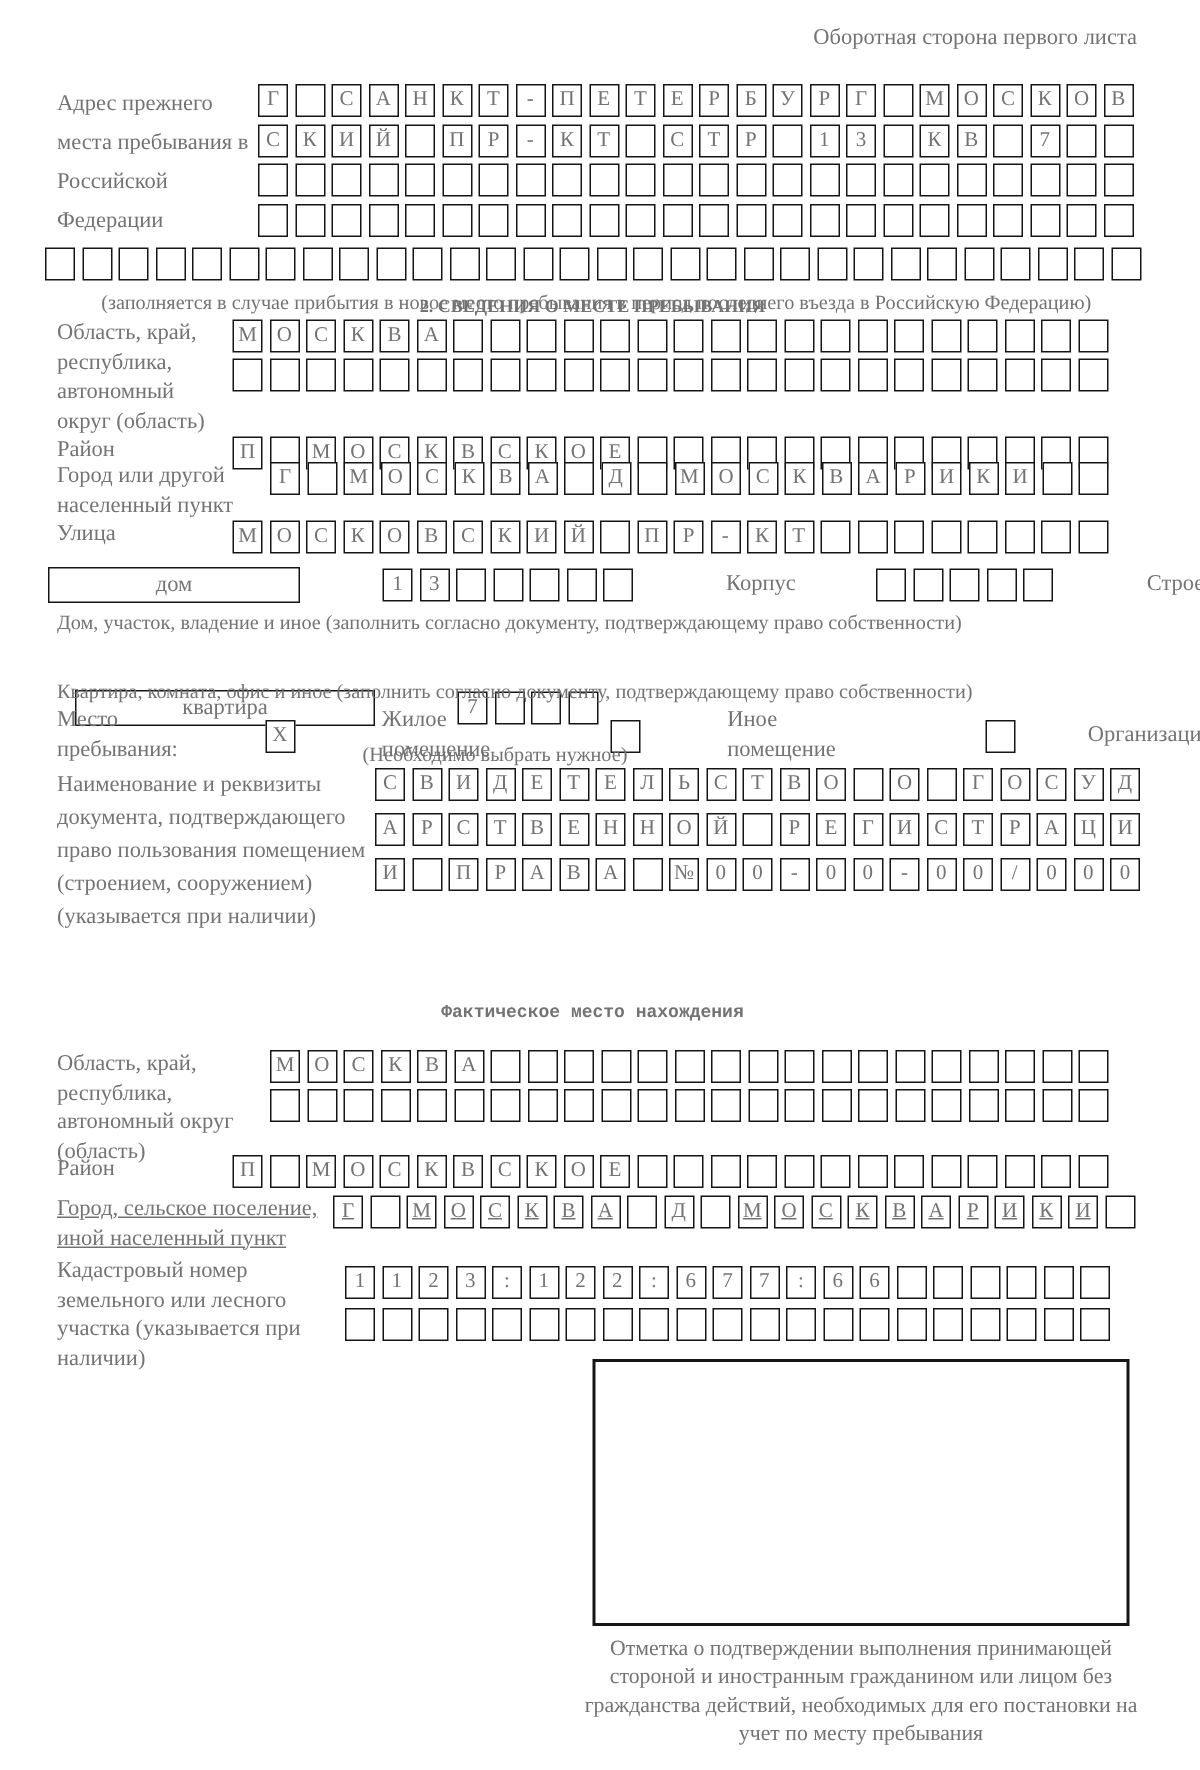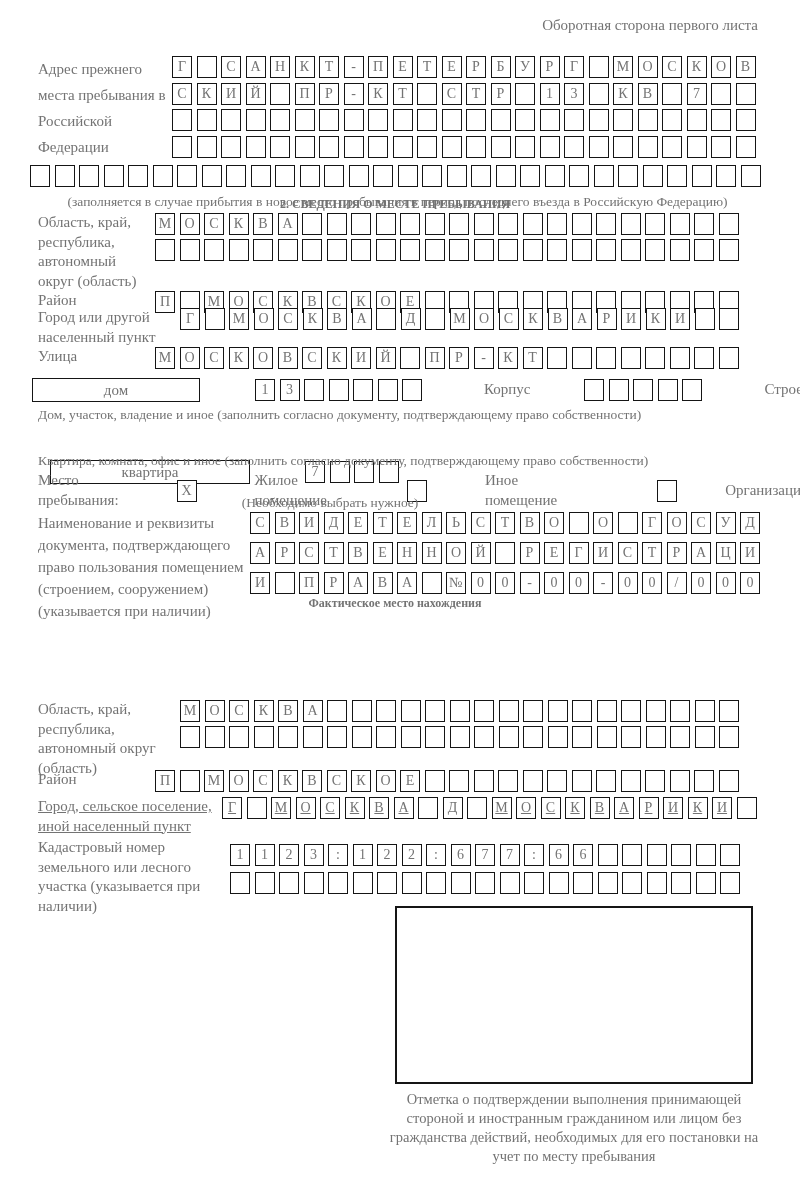--- a/index.html
+++ b/index.html
@@ -449,21 +449,21 @@
           <span class="cell">0</span>
           <span class="cell">0</span>
           <span class="cell">/</span>
           <span class="cell">0</span>
           <span class="cell">0</span>
           <span class="cell">0</span>
         </div>
     </div>
   </div>
 
-  <div class="abs title" style="top:596px;left:0;width:790px;">Фактическое место нахождения</div>
+  <div class="abs title" style="top:668px;left:0;width:790px;font-family:Liberation Mono, monospace;">Фактическое место нахождения</div>
 
   <div class="abs field" style="top:700px;left:30px;">
     <div class="flabel" style="width:150px;">Область, край, республика, автономный округ (область)</div>
     <div class="rows">
       <div class="cellrow">
           <span class="cell">М</span>
           <span class="cell">О</span>
           <span class="cell">С</span>
           <span class="cell">К</span>
           <span class="cell">В</span>

